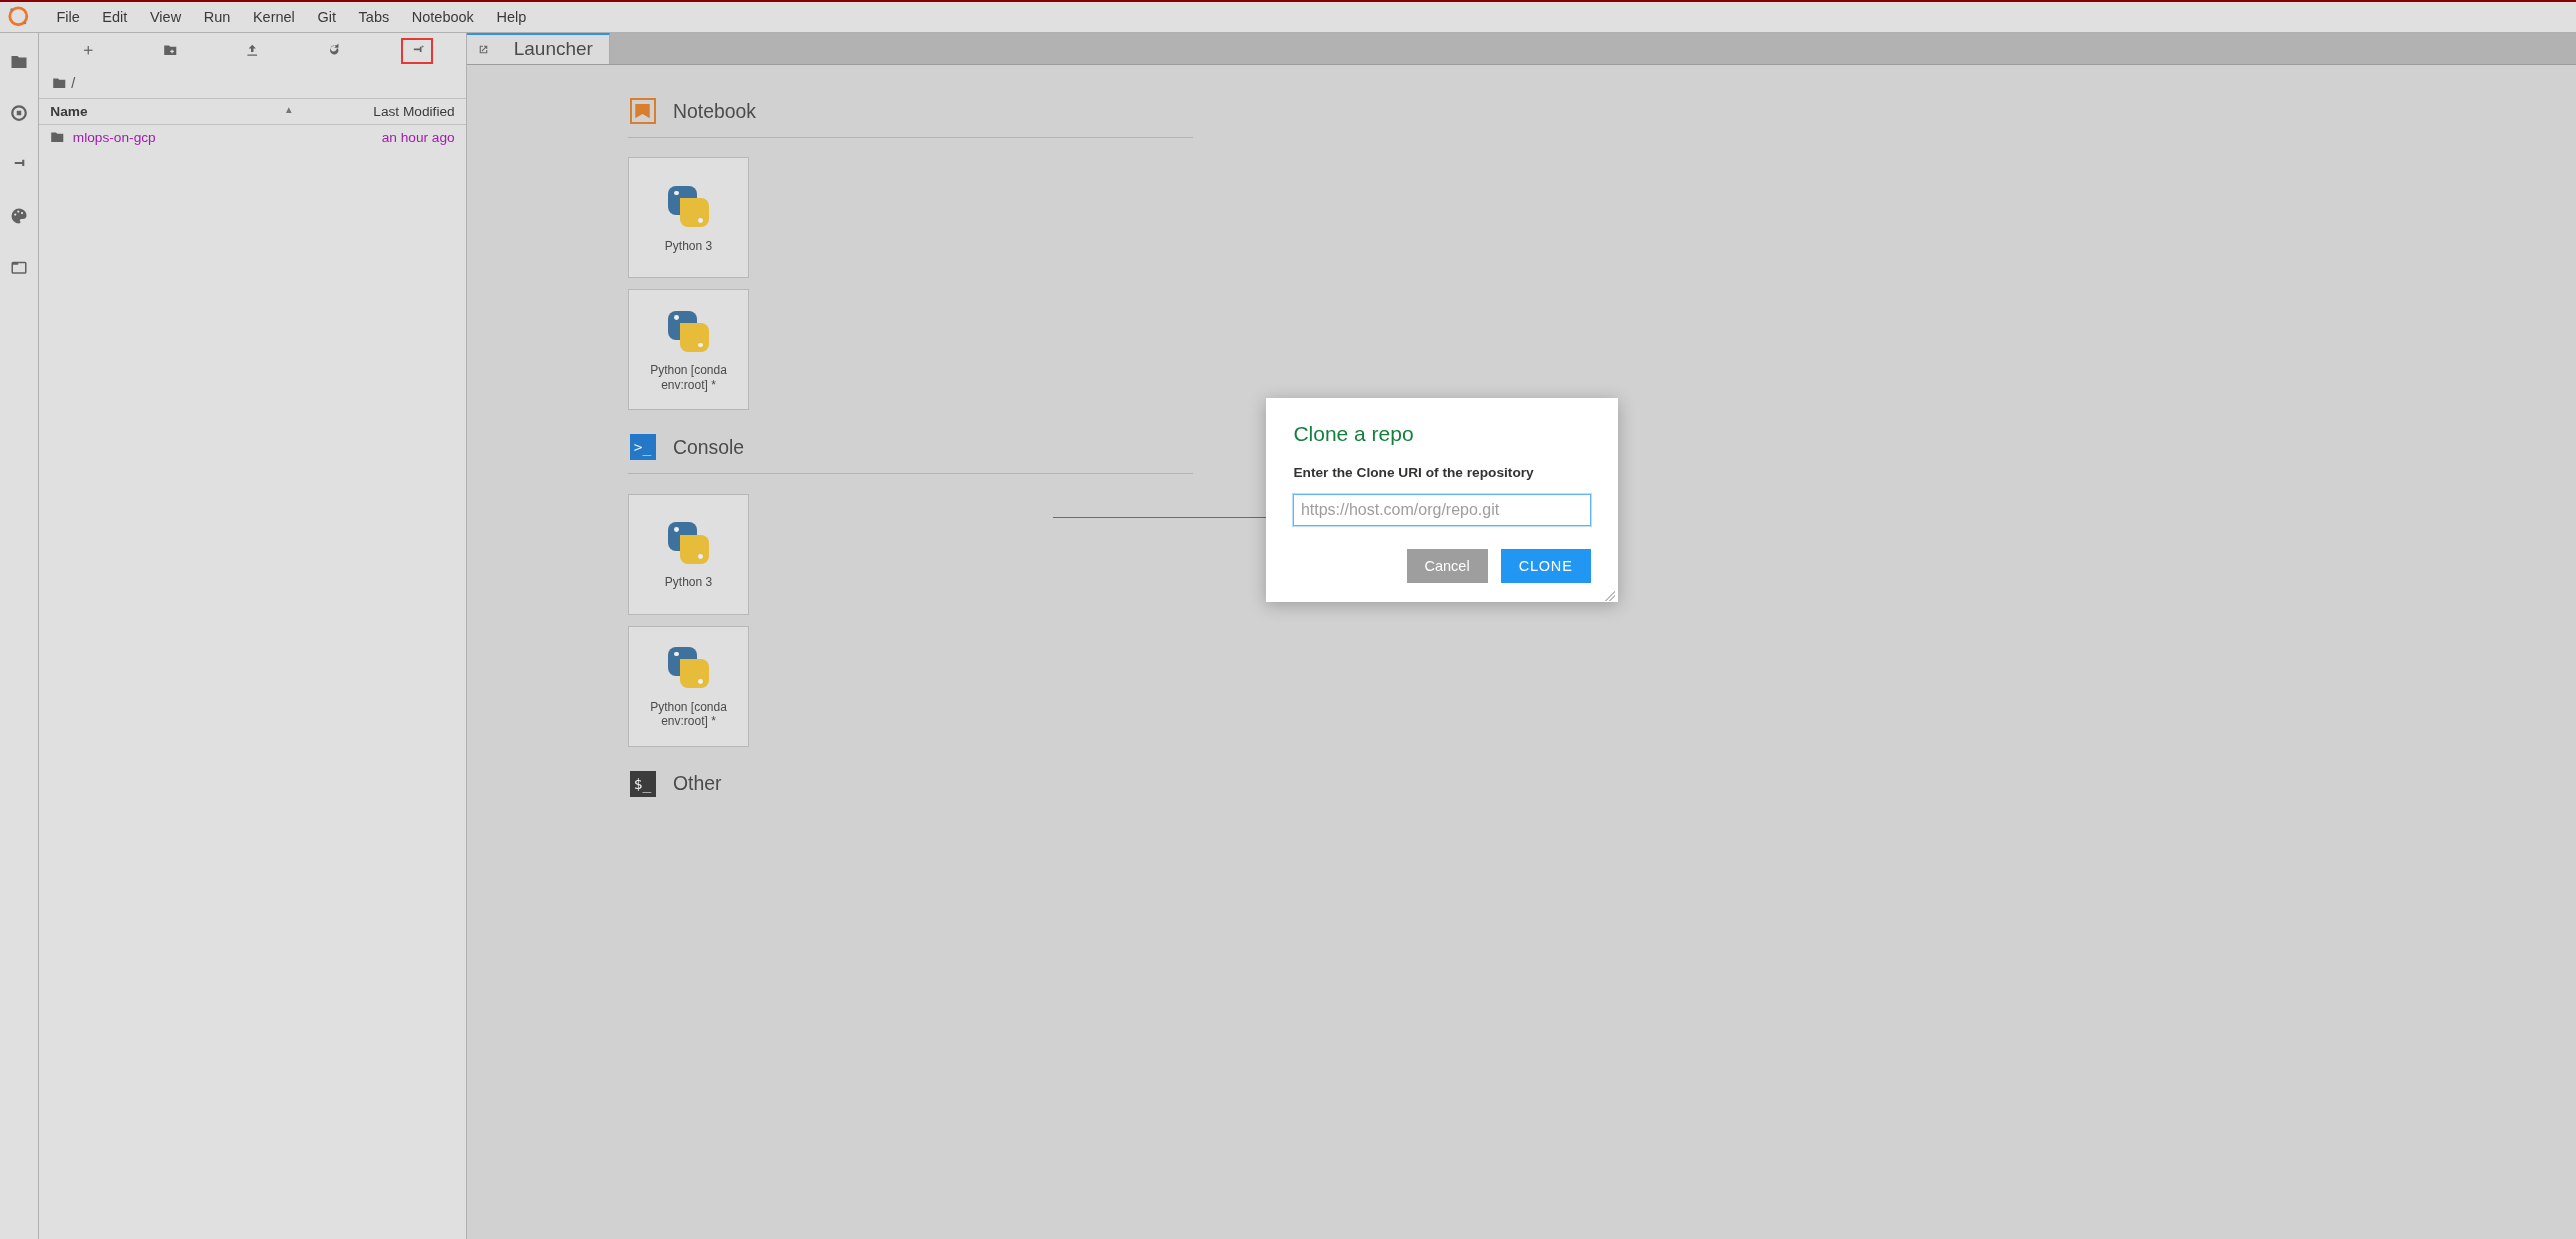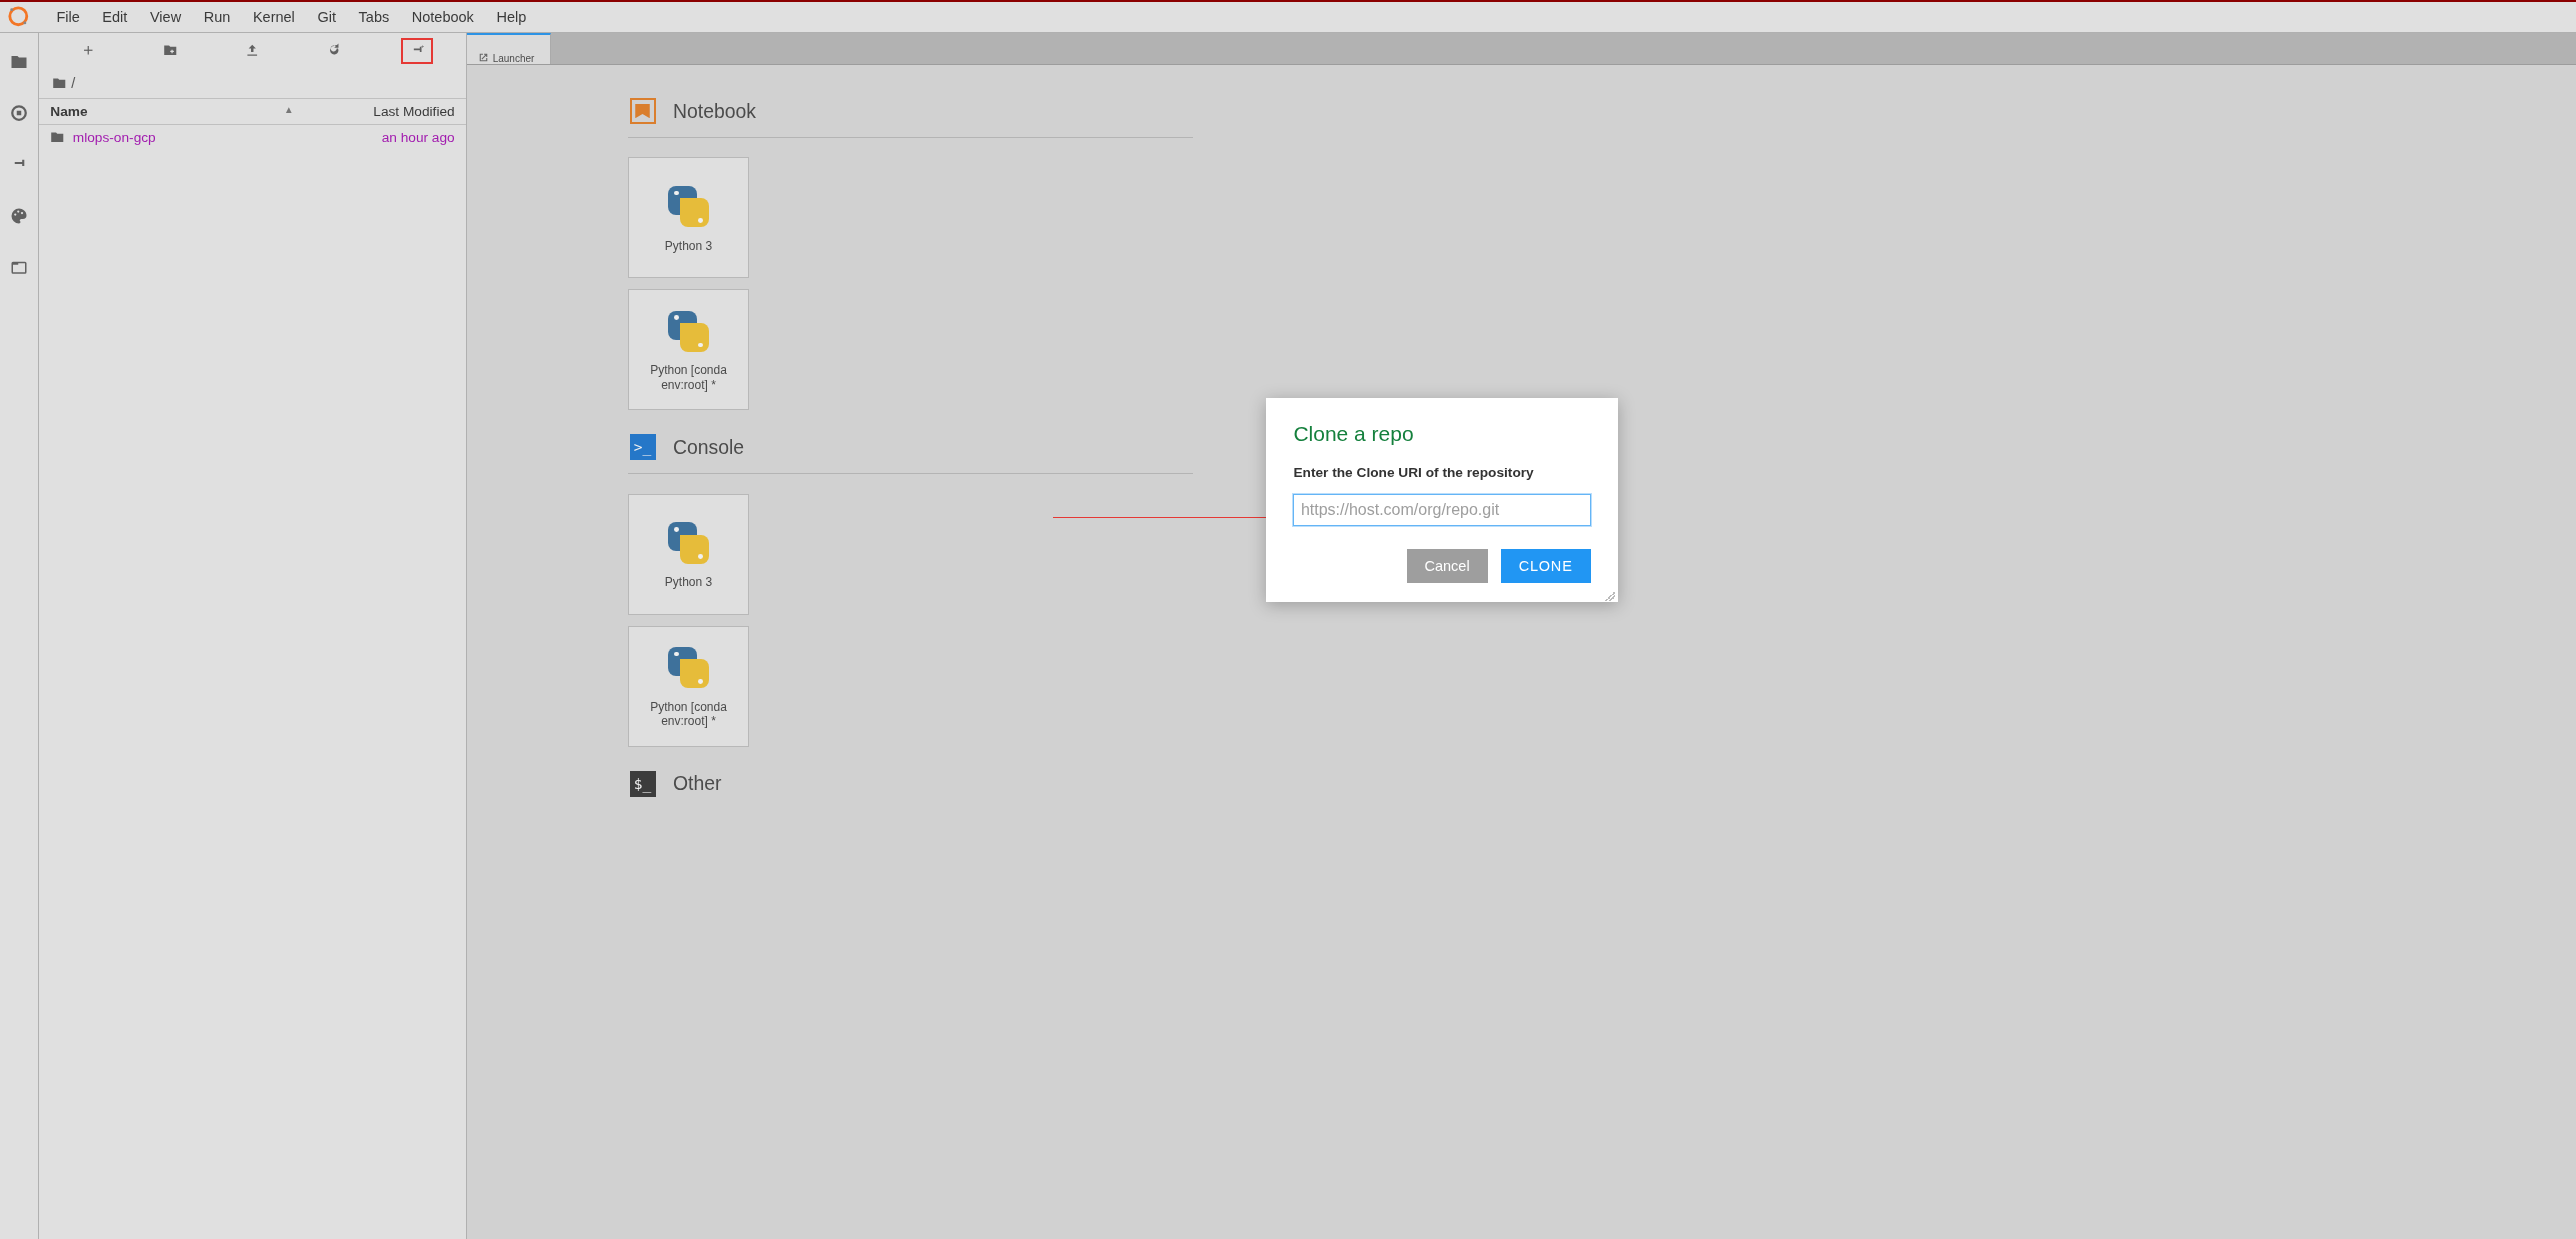--- a/index.html
+++ b/index.html
@@ -124,23 +124,23 @@
     display:flex;
     align-items:stretch;
     border-bottom: 0.8px solid #a0a0a0;
   }
   .tab {
     background: #e8e8e8;
     border-top: 2.4px solid #2196F3;
     border-right: 0.8px solid #b0b0b0;
     padding: 0 16px 0 9.7px;
     display:flex;
-    align-items:flex-end;
-    gap:3px;
-    font-size:10px;
+    align-items:center;
+    gap:24px;
+    font-size:19px;
     color:#444;
   }
   .tab svg { width:13px; height:13px; fill:#616161; }
 
   .launcher {
     padding: 32px 0 0 161px;
   }
   .section {
     margin-bottom: 22.6px;
     width: 565px;

